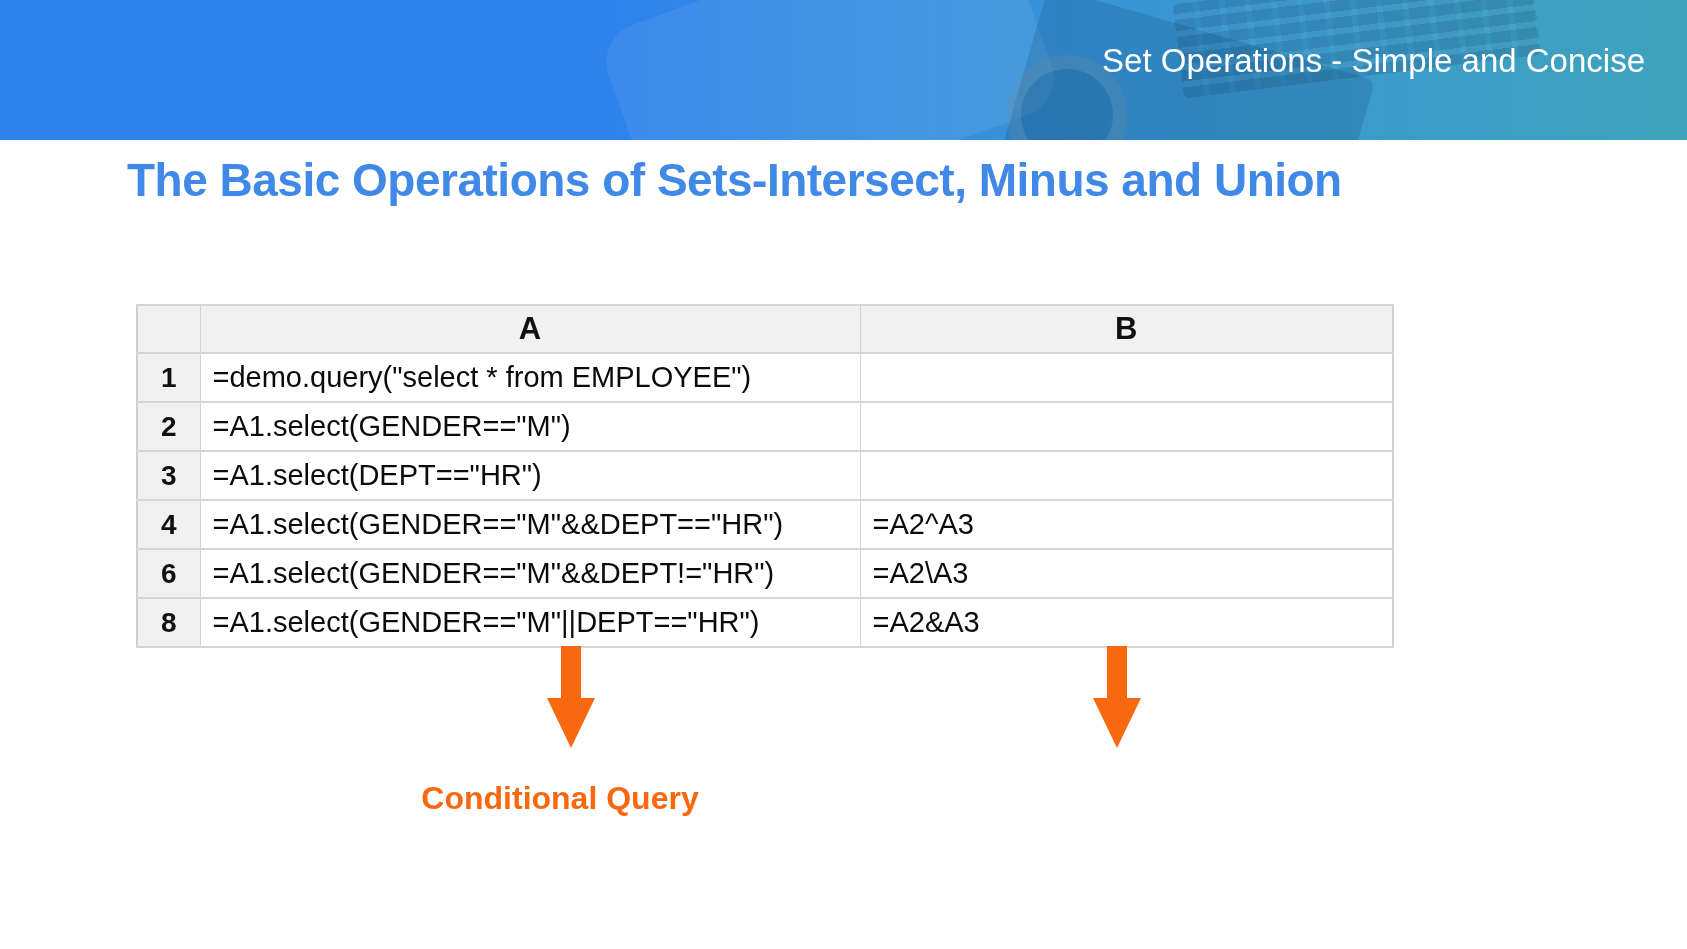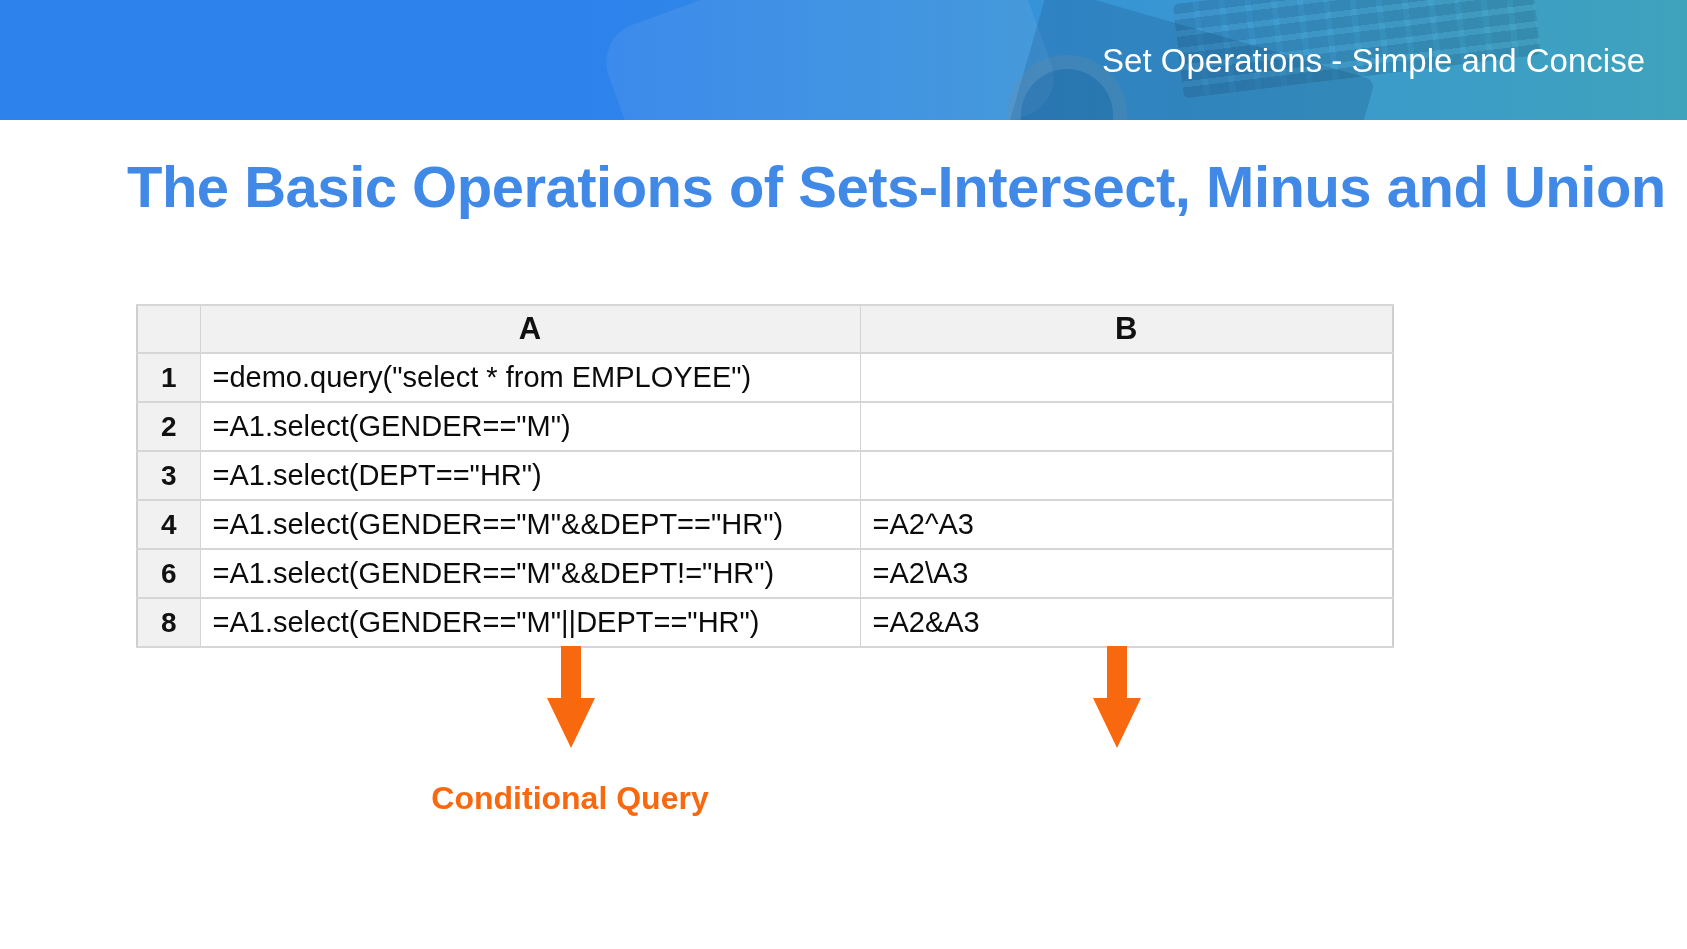--- a/index.html
+++ b/index.html
@@ -19,21 +19,21 @@
     width: 1687px;
     height: 949px;
     background: #ffffff;
     overflow: hidden;
   }
 
   
   .banner {
     position: absolute;
     left: 0; top: 0;
-    width: 1687px; height: 120px;
+    width: 1687px; height: 140px;
     background: linear-gradient(90deg,
       var(--banner-blue) 0%,
       var(--banner-blue) 35%,
       var(--banner-mid) 62%,
       var(--banner-teal) 100%);
     overflow: hidden;
   }
   .banner-deco-keyboard {
     position: absolute;
     right: 150px; top: -18px;
@@ -78,21 +78,21 @@
     font-weight: 400;
     white-space: nowrap;
   }
 
   
   .page-title {
     position: absolute;
     left: 127px;
     top: 153px;
     color: var(--title-blue);
-    font-size: 58px;
+    font-size: 46px;
     font-weight: 700;
     letter-spacing: -0.5px;
     white-space: nowrap;
   }
 
   
   .sheet-wrap {
     position: absolute;
     left: 136px;
     top: 304px;
@@ -150,21 +150,21 @@
   .arrow-2 { left: 1093px; }
   .annotation-label {
     position: absolute;
     width: 340px;
     text-align: center;
     color: var(--accent-orange);
     font-size: 32px;
     font-weight: 700;
     white-space: nowrap;
   }
-  .label-1 { left: 400px; top: 780px; }
+  .label-1 { left: 390px; top: 780px; }
   .label-2 { left: 930px; top: 776px; }
 </style>
 </head>
 <body>
 
 <div class="slide">
 
   <div class="banner">
     <div class="banner-deco-light"></div>
     <div class="banner-deco-panel"></div>

